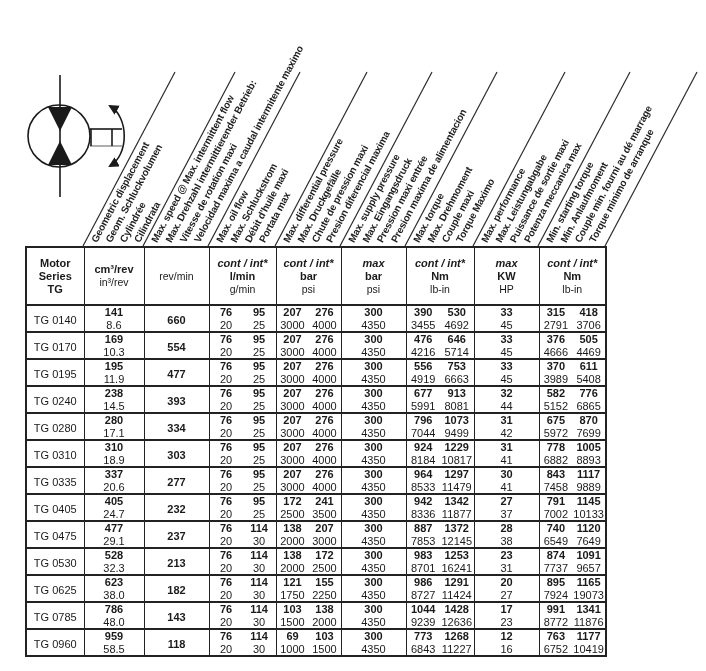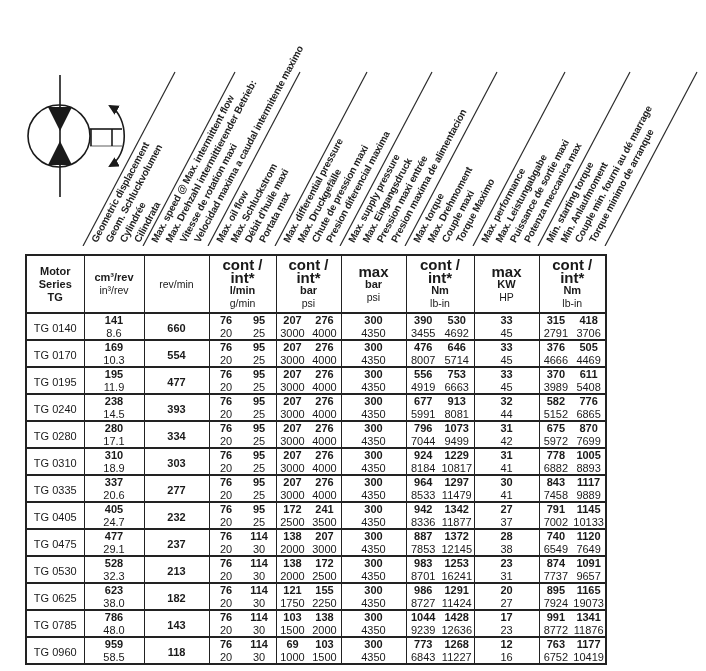--- a/index.html
+++ b/index.html
@@ -2,28 +2,28 @@
 <html><head>
 <meta charset="utf-8">
 <style>
   html,body{margin:0;padding:0;background:#ffffff;}
   body{width:706px;height:671px;font-family:"Liberation Sans",sans-serif;color:#1a1a1a;}
   .page{position:relative;width:706px;height:671px;overflow:hidden;background:#fff;}
   svg.header-svg{position:absolute;left:0;top:0;}
   .sym{stroke:#1a1a1a;stroke-width:1.6;fill:none;}
   .diag-line{stroke:#2b2b2b;stroke-width:1.2;}
   .diag-text{font-family:"Liberation Sans",sans-serif;font-size:10px;font-weight:bold;fill:#1e1e1e;letter-spacing:-0.2px;}
-  table.spec{position:absolute;left:25px;top:246px;width:580px;border-collapse:collapse;table-layout:fixed;background:#fff;margin-top:8px;}
+  table.spec{position:absolute;left:25px;top:246px;width:580px;border-collapse:collapse;table-layout:fixed;background:#fff;}
   table.spec td,table.spec th{border-left:1px solid #222;border-right:1px solid #222;border-top:2px solid #222;border-bottom:2px solid #222;padding:0;vertical-align:middle;text-align:center;}
   table.spec{border:2px solid #222;}
   tr.hrow th{height:56px;}
   tr.drow td{height:25px;}
   .hc{display:flex;flex-direction:column;justify-content:center;align-items:center;line-height:13px;}
   .h-b{font-weight:bold;font-size:11px;}
-  .h-bi{font-weight:bold;font-size:15px;}
+  .h-bi{font-weight:bold;font-style:italic;font-size:11px;}
   .h-r{font-weight:normal;font-size:10.5px;}
   .v-top{font-weight:bold;font-size:11px;line-height:12.5px;}
   .v-bot{font-weight:normal;font-size:11px;line-height:12.5px;}
   .series{font-weight:normal;font-size:11px;}
   .single{font-weight:bold;font-size:11px;}
   .pair{display:flex;width:100%;}
   .pair span{flex:1;text-align:center;}
 </style>
 </head>
 <body>
@@ -274,21 +274,21 @@
       <td>
         <div class="v-top">300</div>
         <div class="v-bot">4350</div>
       </td>
       <td>
         <div class="v-top pair">
               <span>476</span>
               <span>646</span>
             </div>
         <div class="v-bot pair">
-              <span>8007</span>
+              <span>4216</span>
               <span>5714</span>
             </div>
       </td>
       <td>
         <div class="v-top">33</div>
         <div class="v-bot">45</div>
       </td>
       <td>
         <div class="v-top pair">
               <span>376</span>

